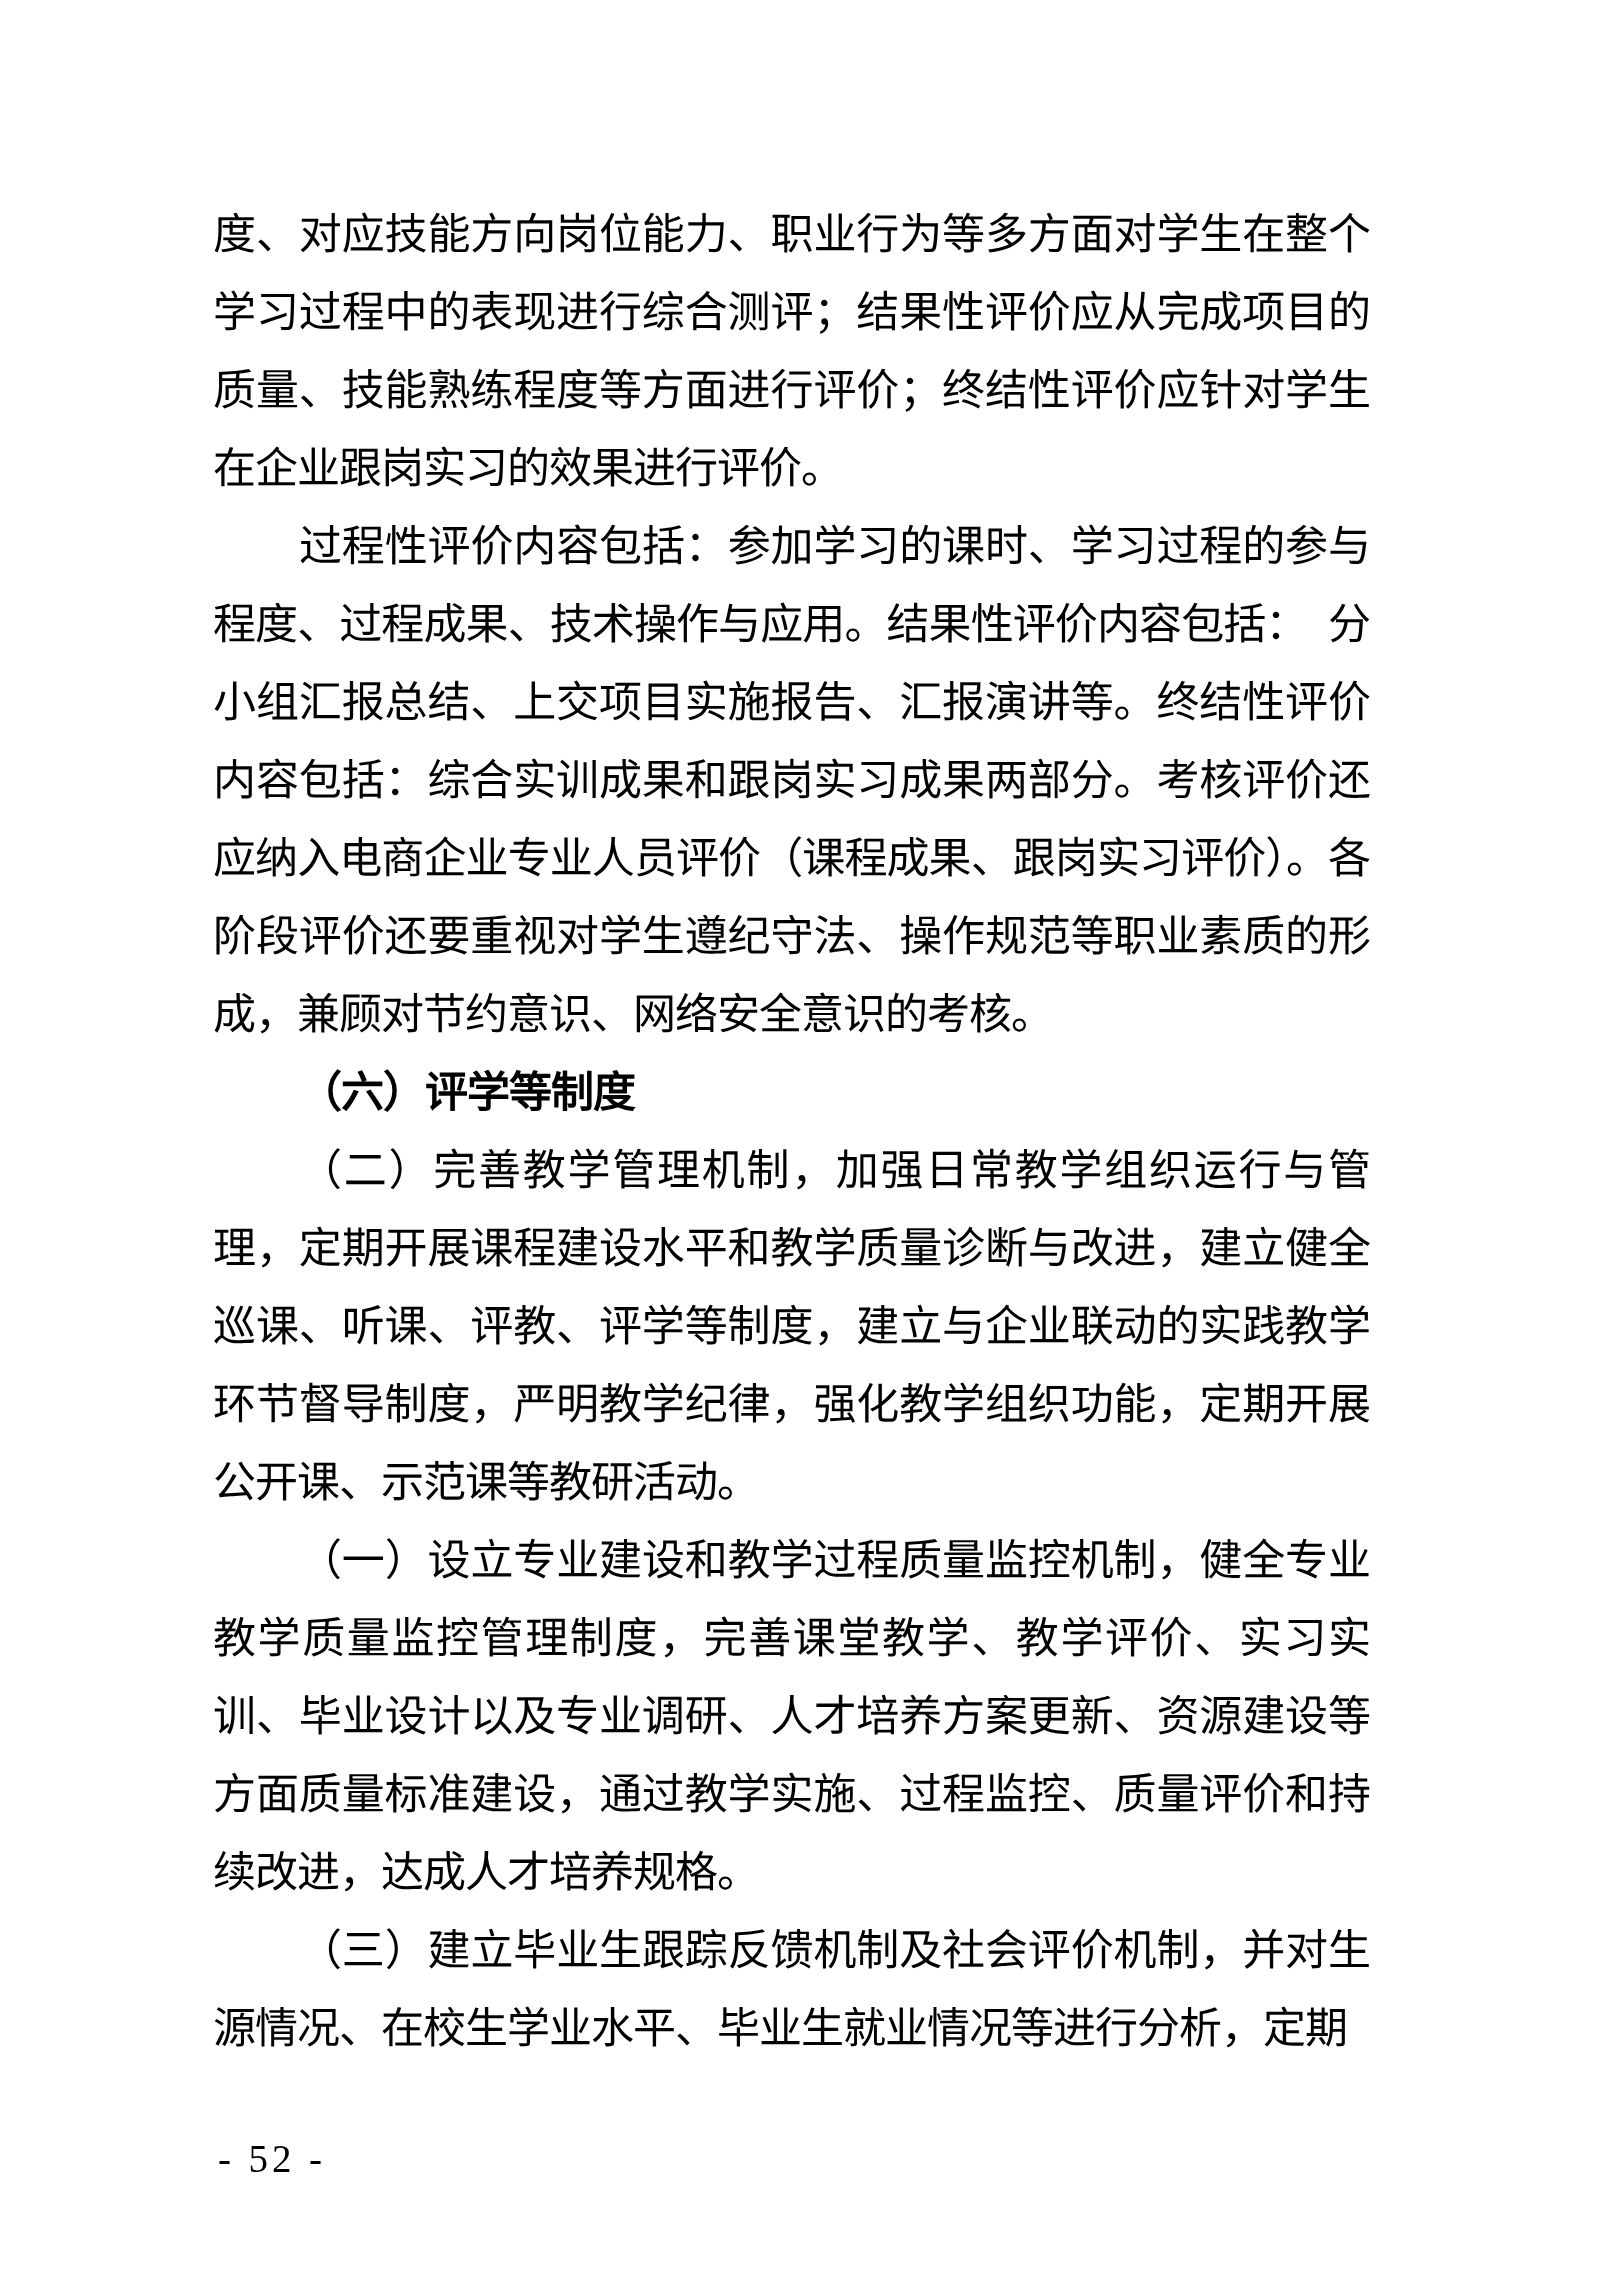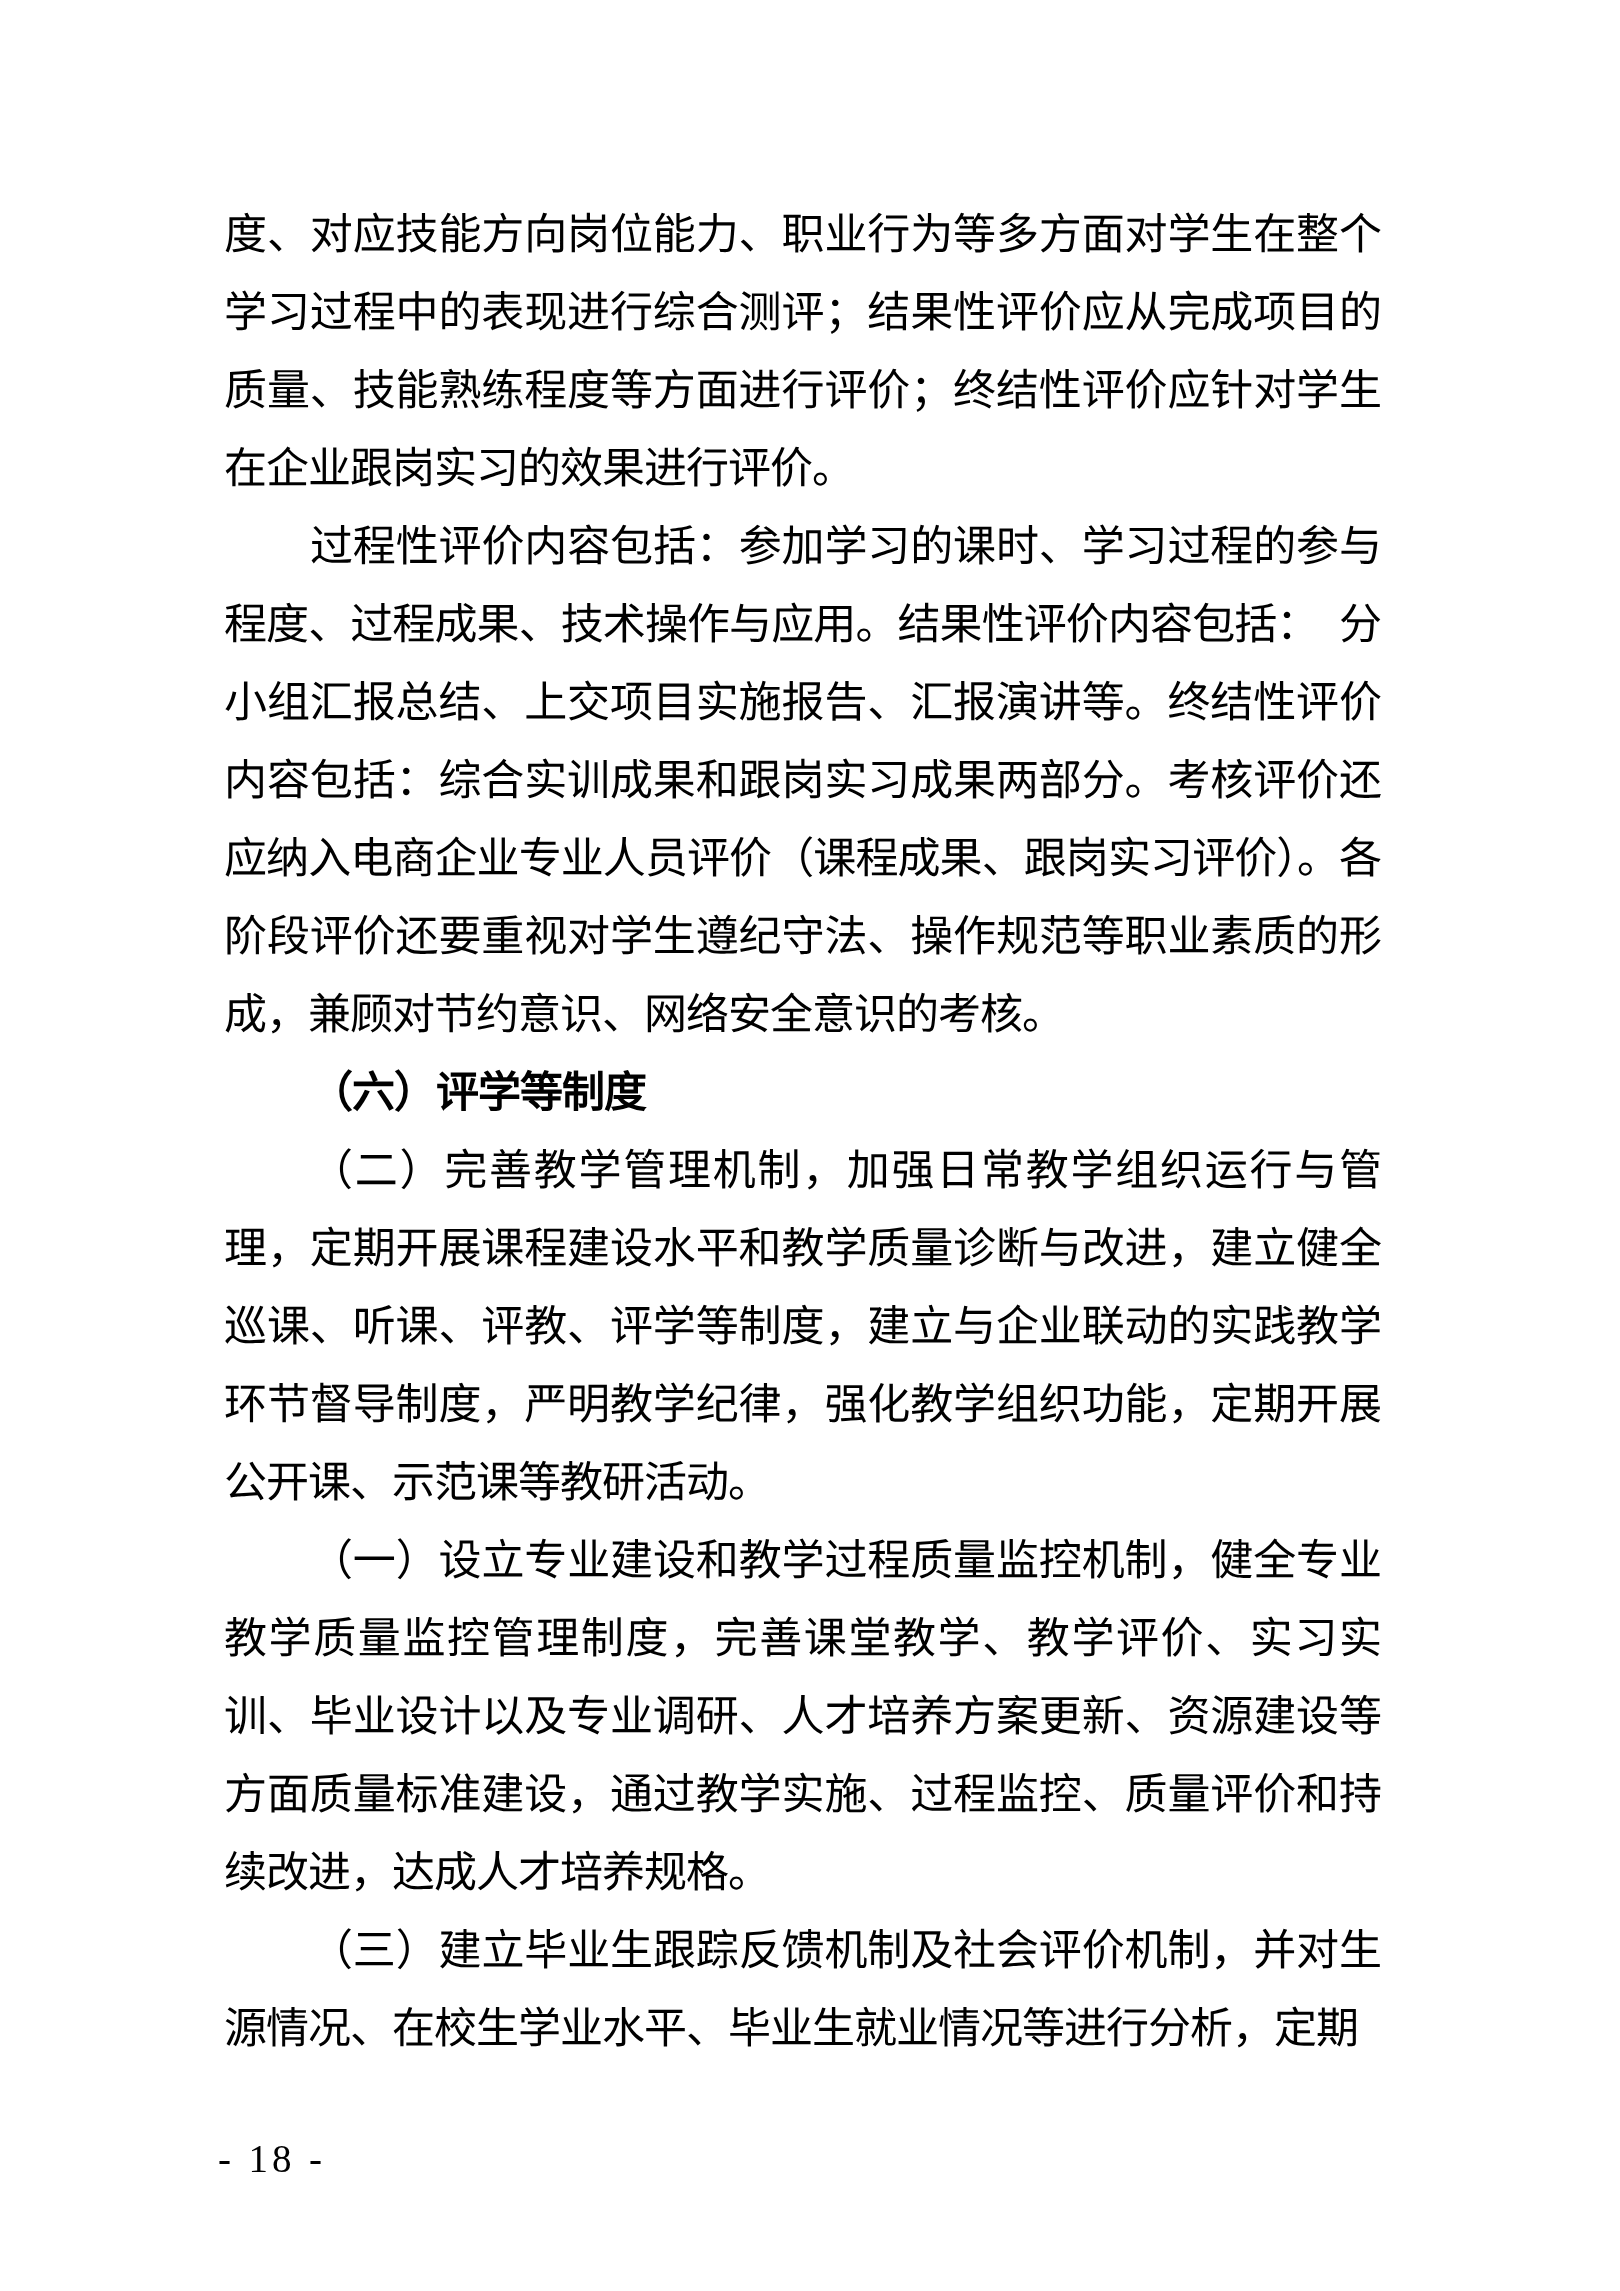--- a/index.html
+++ b/index.html
@@ -11,21 +11,21 @@
     position: relative;
     width: 1620px;
     height: 2292px;
     background: #ffffff;
     overflow: hidden;
     font-family: "Liberation Serif", "DejaVu Serif", serif;
     color: #000000;
   }
   .text-block {
     position: absolute;
-    left: 224px;
+    left: 213px;
     top: 196px;
     width: 1157px;
   }
   .text-block p {
     margin: 0;
     padding: 0;
     font-size: 43px;
     line-height: 78px;
     letter-spacing: -1px;
     text-align: justify;
@@ -59,15 +59,15 @@
 <div class="page">
   <div class="text-block">
     <p class="no-indent">度、对应技能方向岗位能力、职业行为等多方面对学生在整个学习过程中的表现进行综合测评；结果性评价应从完成项目的质量、技能熟练程度等方面进行评价；终结性评价应针对学生在企业跟岗实习的效果进行评价。</p>
     <p class="indent">过程性评价内容包括：参加学习的课时、学习过程的参与程度、过程成果、技术操作与应用。结果性评价内容包括：　分小组汇报总结、上交项目实施报告、汇报演讲等。终结性评价内容包括：综合实训成果和跟岗实习成果两部分。考核评价还应纳入电商企业专业人员评价（课程成果、跟岗实习评价）。各阶段评价还要重视对学生遵纪守法、操作规范等职业素质的形成，兼顾对节约意识、网络安全意识的考核。</p>
     <p class="indent section-heading">（六）评学等制度</p>
     <p class="indent">（二）完善教学管理机制，加强日常教学组织运行与管理，定期开展课程建设水平和教学质量诊断与改进，建立健全巡课、听课、评教、评学等制度，建立与企业联动的实践教学环节督导制度，严明教学纪律，强化教学组织功能，定期开展公开课、示范课等教研活动。</p>
     <p class="indent">（一）设立专业建设和教学过程质量监控机制，健全专业教学质量监控管理制度，完善课堂教学、教学评价、实习实训、毕业设计以及专业调研、人才培养方案更新、资源建设等方面质量标准建设，通过教学实施、过程监控、质量评价和持续改进，达成人才培养规格。</p>
     <p class="indent">（三）建立毕业生跟踪反馈机制及社会评价机制，并对生源情况、在校生学业水平、毕业生就业情况等进行分析，定期</p>
   </div>
 
-  <div class="page-footer">- 18 -</div>
+  <div class="page-footer">- 52 -</div>
 </div>
 
 
 </body></html>

